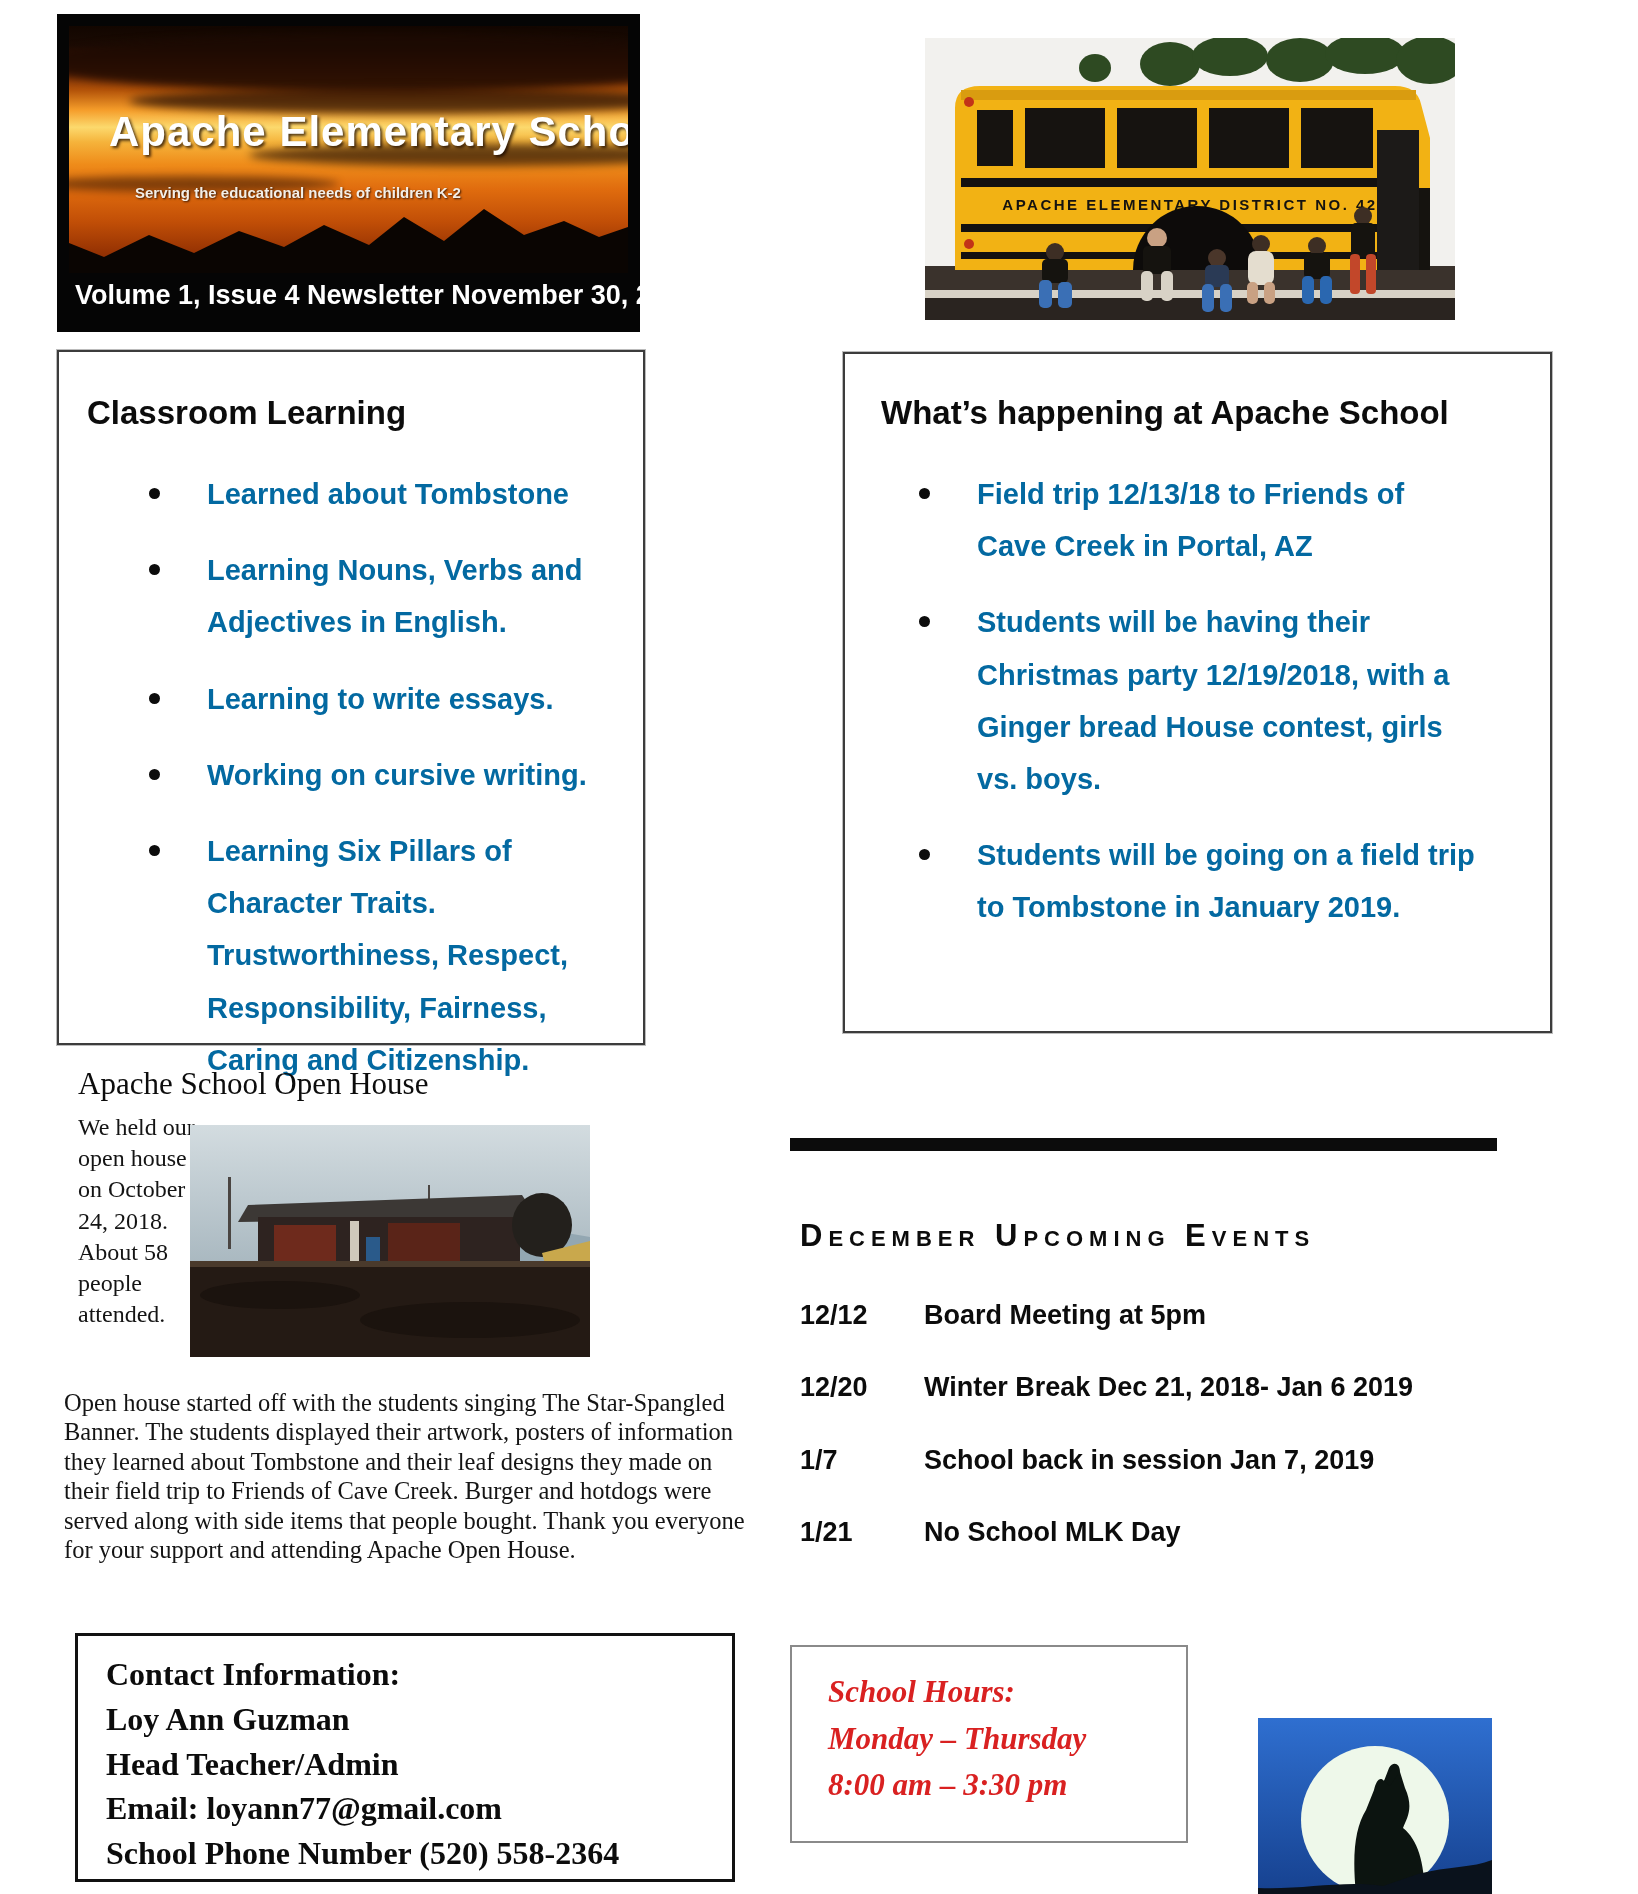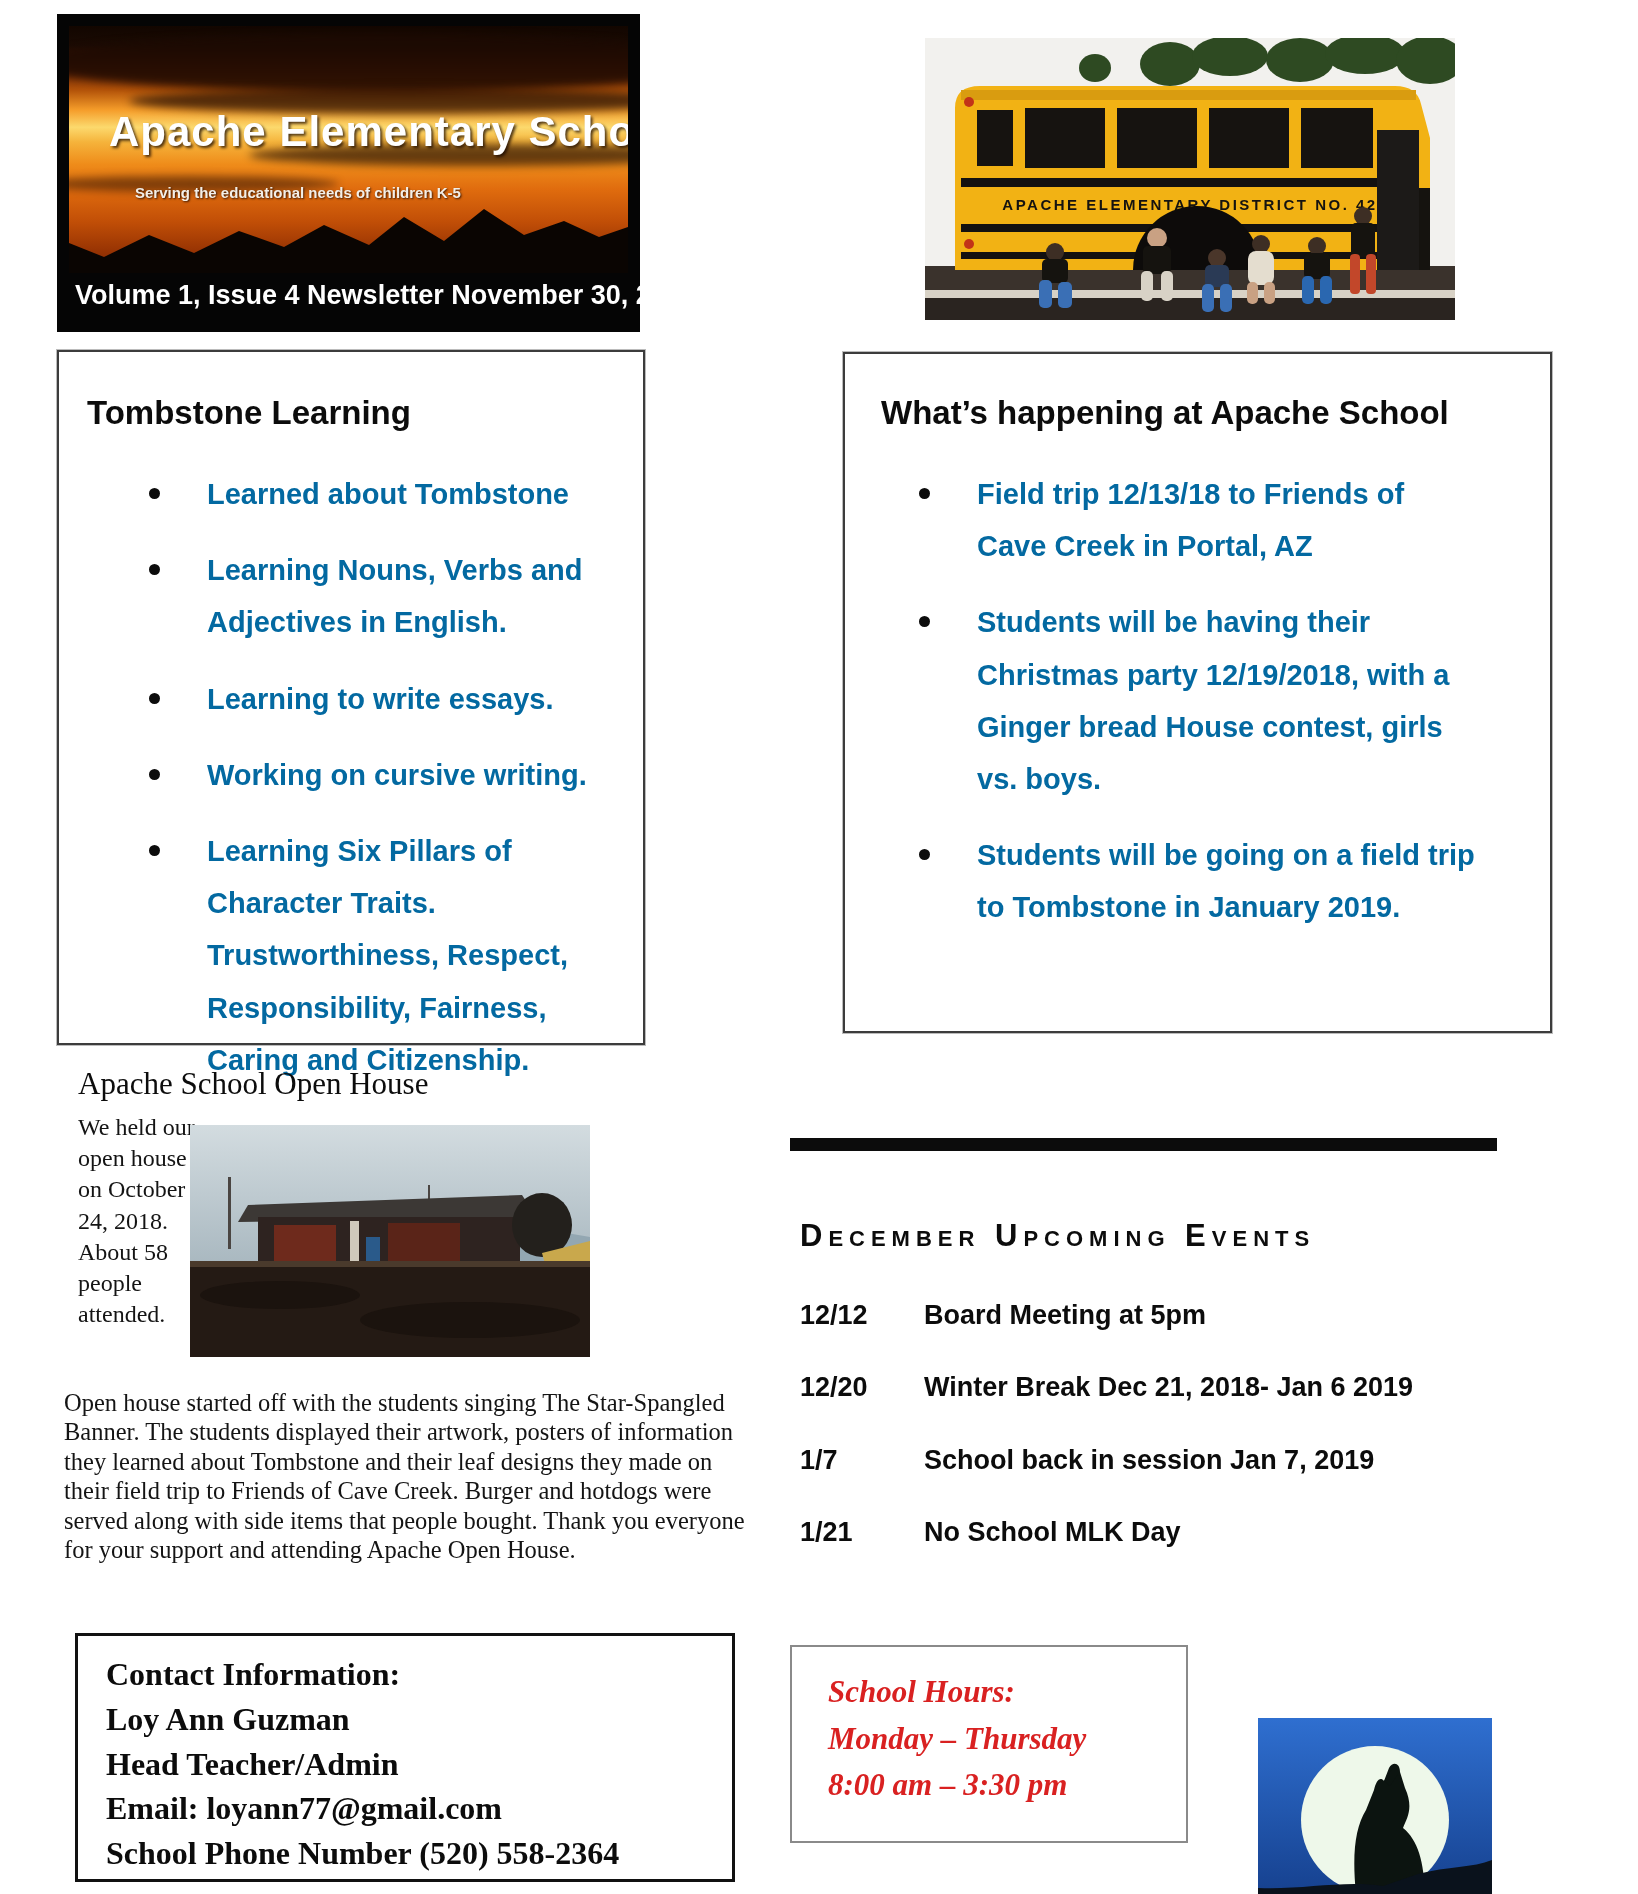--- a/index.html
+++ b/index.html
@@ -76,21 +76,21 @@
   <div class="banner">
     <div class="sunset">
       <div class="cloud c1"></div>
       <div class="cloud c2"></div>
       <div class="cloud c3"></div>
       <div class="cloud c4"></div>
       <svg class="mountains" viewBox="0 0 559 72" preserveAspectRatio="none">
         <polygon fill="#0a0502" points="0,72 0,42 35,56 80,34 125,52 170,30 215,46 255,24 300,44 335,16 375,40 415,8 455,34 495,20 530,36 559,26 559,72"></polygon>
       </svg>
       <div class="banner-title">Apache Elementary School</div>
-      <div class="banner-tagline">Serving the educational needs of children K-5</div>
+      <div class="banner-tagline">Serving the educational needs of children K-2</div>
     </div>
     <div class="banner-issue">Volume 1, Issue 4 Newsletter November 30, 2018</div>
   </div>
 
   <svg class="bus-photo" viewBox="0 0 530 282">
     <rect x="0" y="0" width="530" height="282" fill="#f2f1ee"></rect>
 
     <g fill="#2e4a22">
       <ellipse cx="245" cy="26" rx="30" ry="22"></ellipse>
         <ellipse cx="305" cy="18" rx="38" ry="20"></ellipse>
@@ -162,21 +162,21 @@
       <g transform="translate(438,178)">
           <circle cx="0" cy="0" r="9" fill="#3d2e24"></circle>
           <rect x="-12" y="7" width="24" height="34" rx="5" fill="#15130f"></rect>
           <rect x="-13" y="38" width="10" height="40" rx="4" fill="#c2472a"></rect>
           <rect x="3" y="38" width="10" height="40" rx="4" fill="#c2472a"></rect>
         </g>
     </g>
   </svg>
 
   <div class="box box-classroom">
-    <div class="box-title">Tombstone Learning</div>
+    <div class="box-title">Classroom Learning</div>
     <ul class="bullets">
       <li>Learned about Tombstone</li>
       <li>Learning Nouns, Verbs and Adjectives in English.</li>
       <li>Learning to write essays.</li>
       <li>Working on cursive writing.</li>
       <li>Learning Six Pillars of Character Traits. Trustworthiness, Respect, Responsibility, Fairness, Caring and Citizenship.</li>
     </ul>
   </div>
 
   <div class="box box-happenings">

